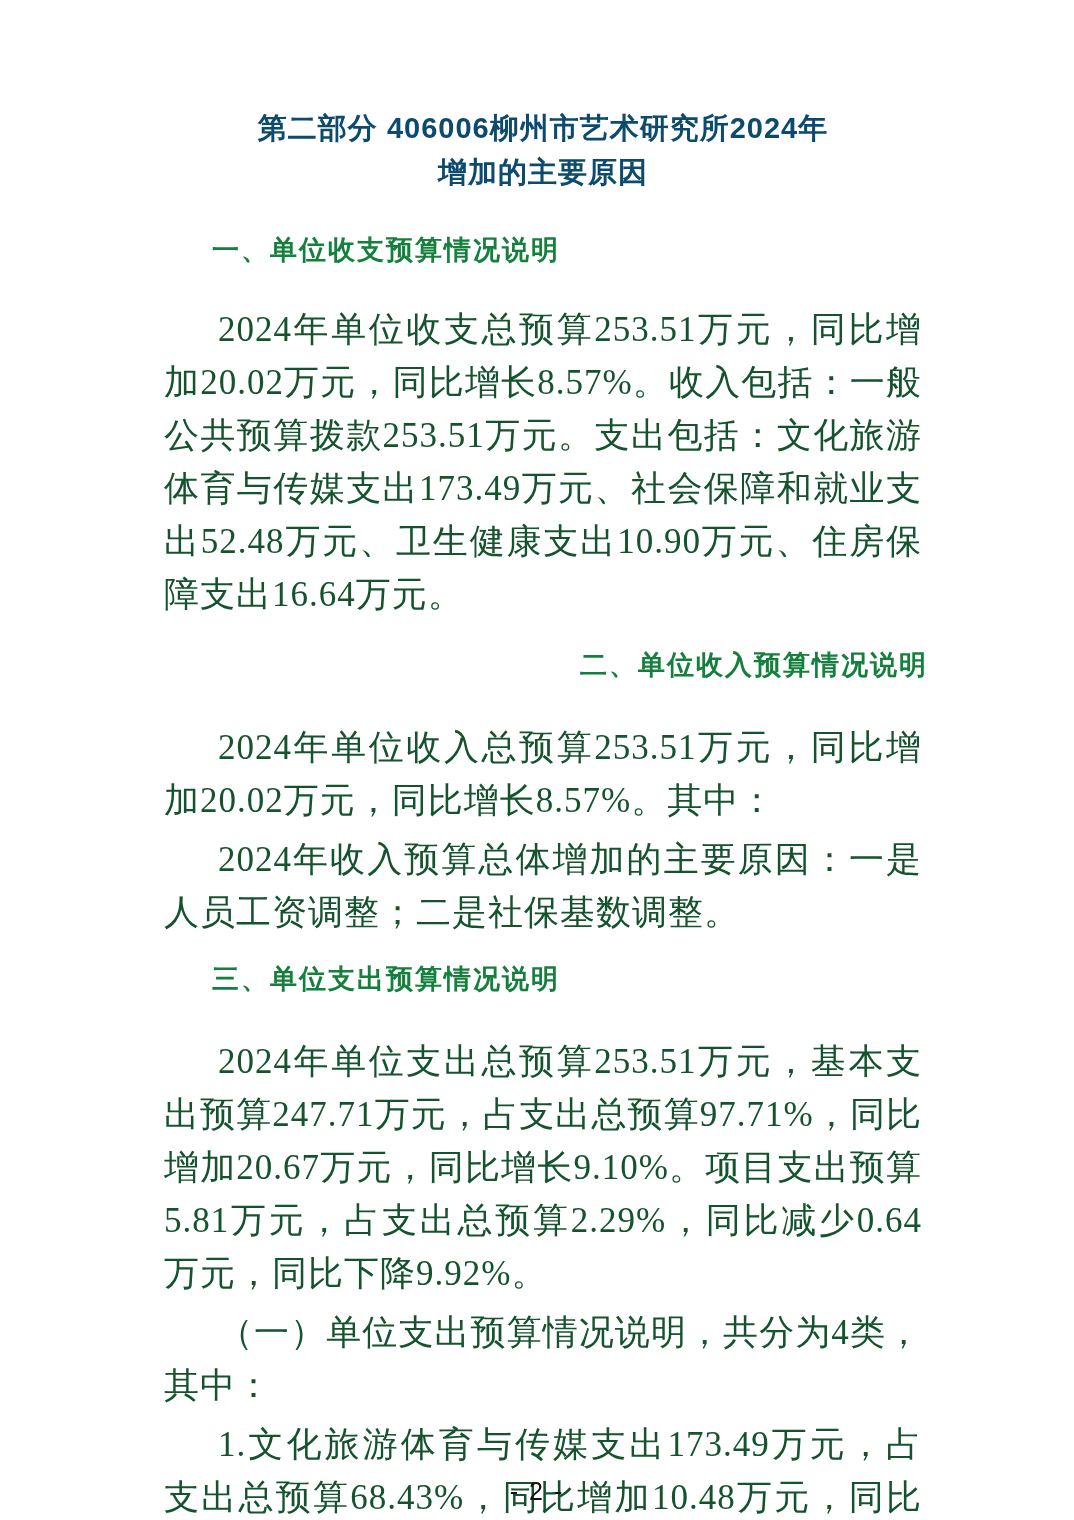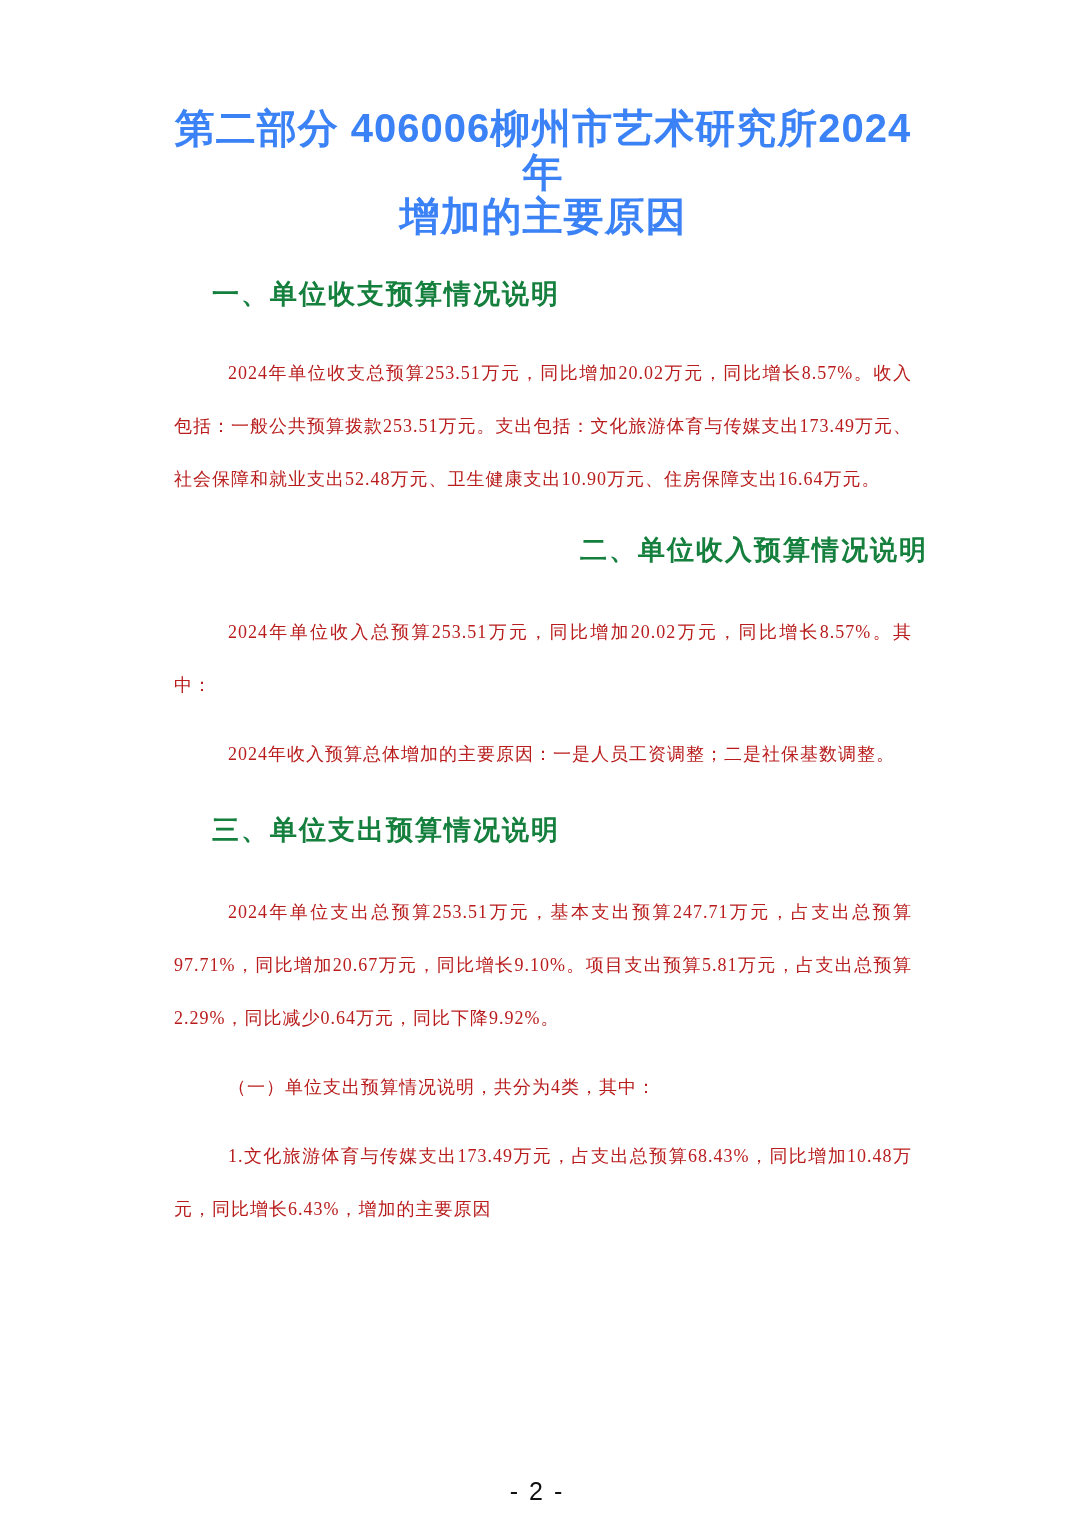--- a/index.html
+++ b/index.html
@@ -12,47 +12,47 @@
     width: 1074px;
     height: 1520px;
     background: #ffffff;
     box-sizing: border-box;
     padding: 106px 146px 0 158px;
     overflow: hidden;
   }
   .doc-title {
     font-family: "Liberation Sans", "DejaVu Sans", sans-serif;
     font-weight: 700;
-    font-size: 40px;
+    font-size: 29px;
     line-height: 44px;
     letter-spacing: 1px;
-    color: #3b82f6;
+    color: #0c4a6e;
     text-align: center;
   }
   .sec-heading {
     font-family: "Liberation Sans", "DejaVu Sans", sans-serif;
     font-weight: 700;
     font-size: 27px;
     line-height: 32px;
     letter-spacing: 2px;
     color: #15803d;
     padding-left: 54px;
   }
   .h1m { margin: 40px 0 37px 0; }
   .h2m { margin: 28px 0 40px 0; text-align: right; }
-  .h3m { margin: 33px 0 40px 0; }
+  .h3m { margin: 24px 0 40px 0; }
   .para {
     font-family: "Liberation Serif", "DejaVu Serif", serif;
-    font-size: 18px;
+    font-size: 35px;
     line-height: 53px;
     letter-spacing: 1px;
-    color: #b91c1c;
+    color: #14532d;
     text-align: justify;
     text-indent: 54px;
-    margin: 16px;
+    margin: 6px;
   }
   .page-number {
     position: absolute;
     left: 0;
     right: 0;
     bottom: 14px;
     text-align: center;
     font-family: "Liberation Sans", "DejaVu Sans", sans-serif;
     font-size: 25px;
     letter-spacing: 2px;

